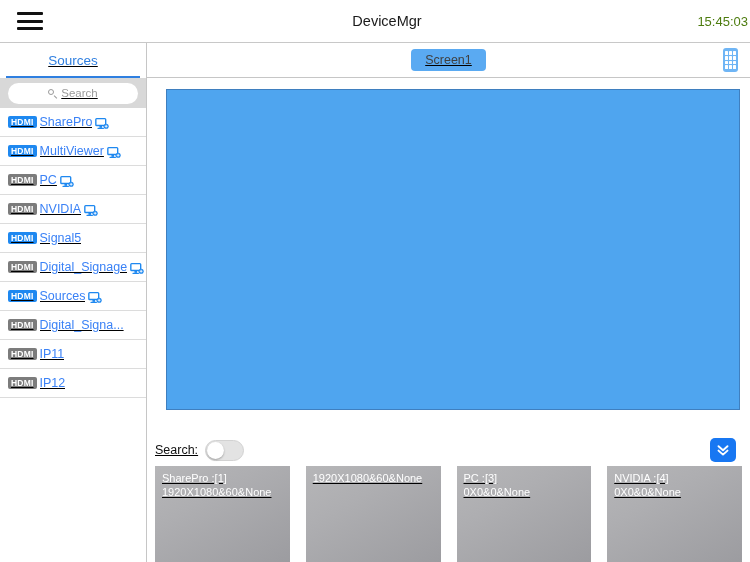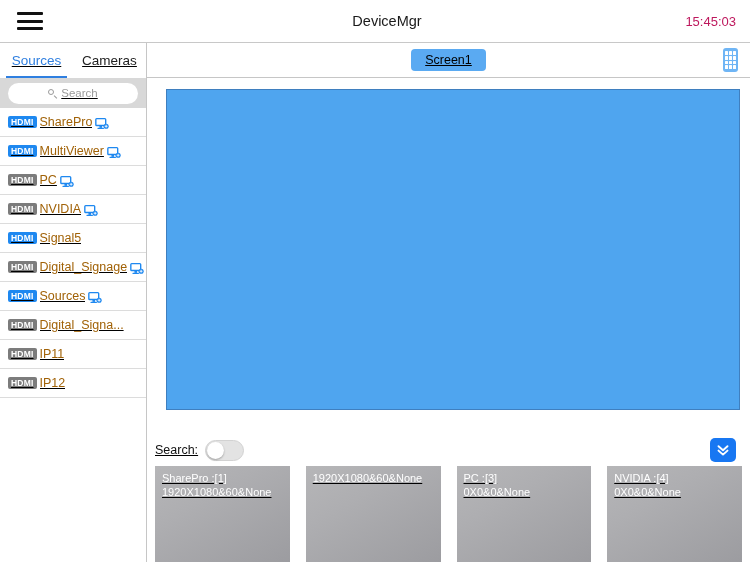--- a/index.html
+++ b/index.html
@@ -54,23 +54,23 @@
   .app-title {
     position: absolute;
     left: 0; right: 0;
     text-align: center;
     font-size: 14.5px;
     color: #1a1a1a;
     margin-left: 24px;
   }
   .clock {
     position: absolute;
-    right: 14px;
+    right: 2px;
     font-size: 13px;
-    color: #be185d;
+    color: #4d7c0f;
   }
 
   
   .body-split {
     flex: 1;
     display: flex;
     min-height: 0;
     text-decoration: underline;
   }
 
@@ -182,21 +182,21 @@
     color: #ffffff;
     padding: 1.5px 3px 1.5px 3px;
     border-radius: 2px;
     letter-spacing: 0.2px;
     line-height: 1;
     font-weight: 600;
     flex: 0 0 auto;
   }
   .src-label {
     font-size: 12.5px;
-    color: #a16207;
+    color: #3b82f6;
     white-space: nowrap;
     overflow: hidden;
   }
   .mon-icon {
     width: 14px;
     height: 12px;
     flex: 0 0 auto;
     position: relative;
     display: inline-block;
   }
@@ -214,21 +214,21 @@
     min-height: 34px;
     border-bottom: 1px solid #c6c6c6;
     display: flex;
     align-items: center;
     justify-content: center;
     position: relative;
     background: #ffffff;
   }
   .screen-chip {
     background: #5aaaf2;
-    color: #000000;
+    color: #404040;
     font-size: 12.5px;
     padding: 4px 14px;
     border-radius: 4px;
     cursor: pointer;
   }
   .remote-icon {
     position: absolute;
     right: 12px;
     top: 50%;
     transform: translateY(-50%);
@@ -351,23 +351,20 @@
     <div class="clock">15:45:03</div>
   </div>
 
   <div class="body-split">
 
     <div class="sidebar">
 
       <div class="tabs">
         <div class="tab active">
           <span>Sources</span>
-        </div>
-        <div class="tab">
-          <span>Cameras</span>
         </div>
       </div>
 
       <div class="search-wrap">
         <div class="search-box">
           <span class="search-icon"></span>
           <span class="search-placeholder">Search</span>
         </div>
       </div>
 

